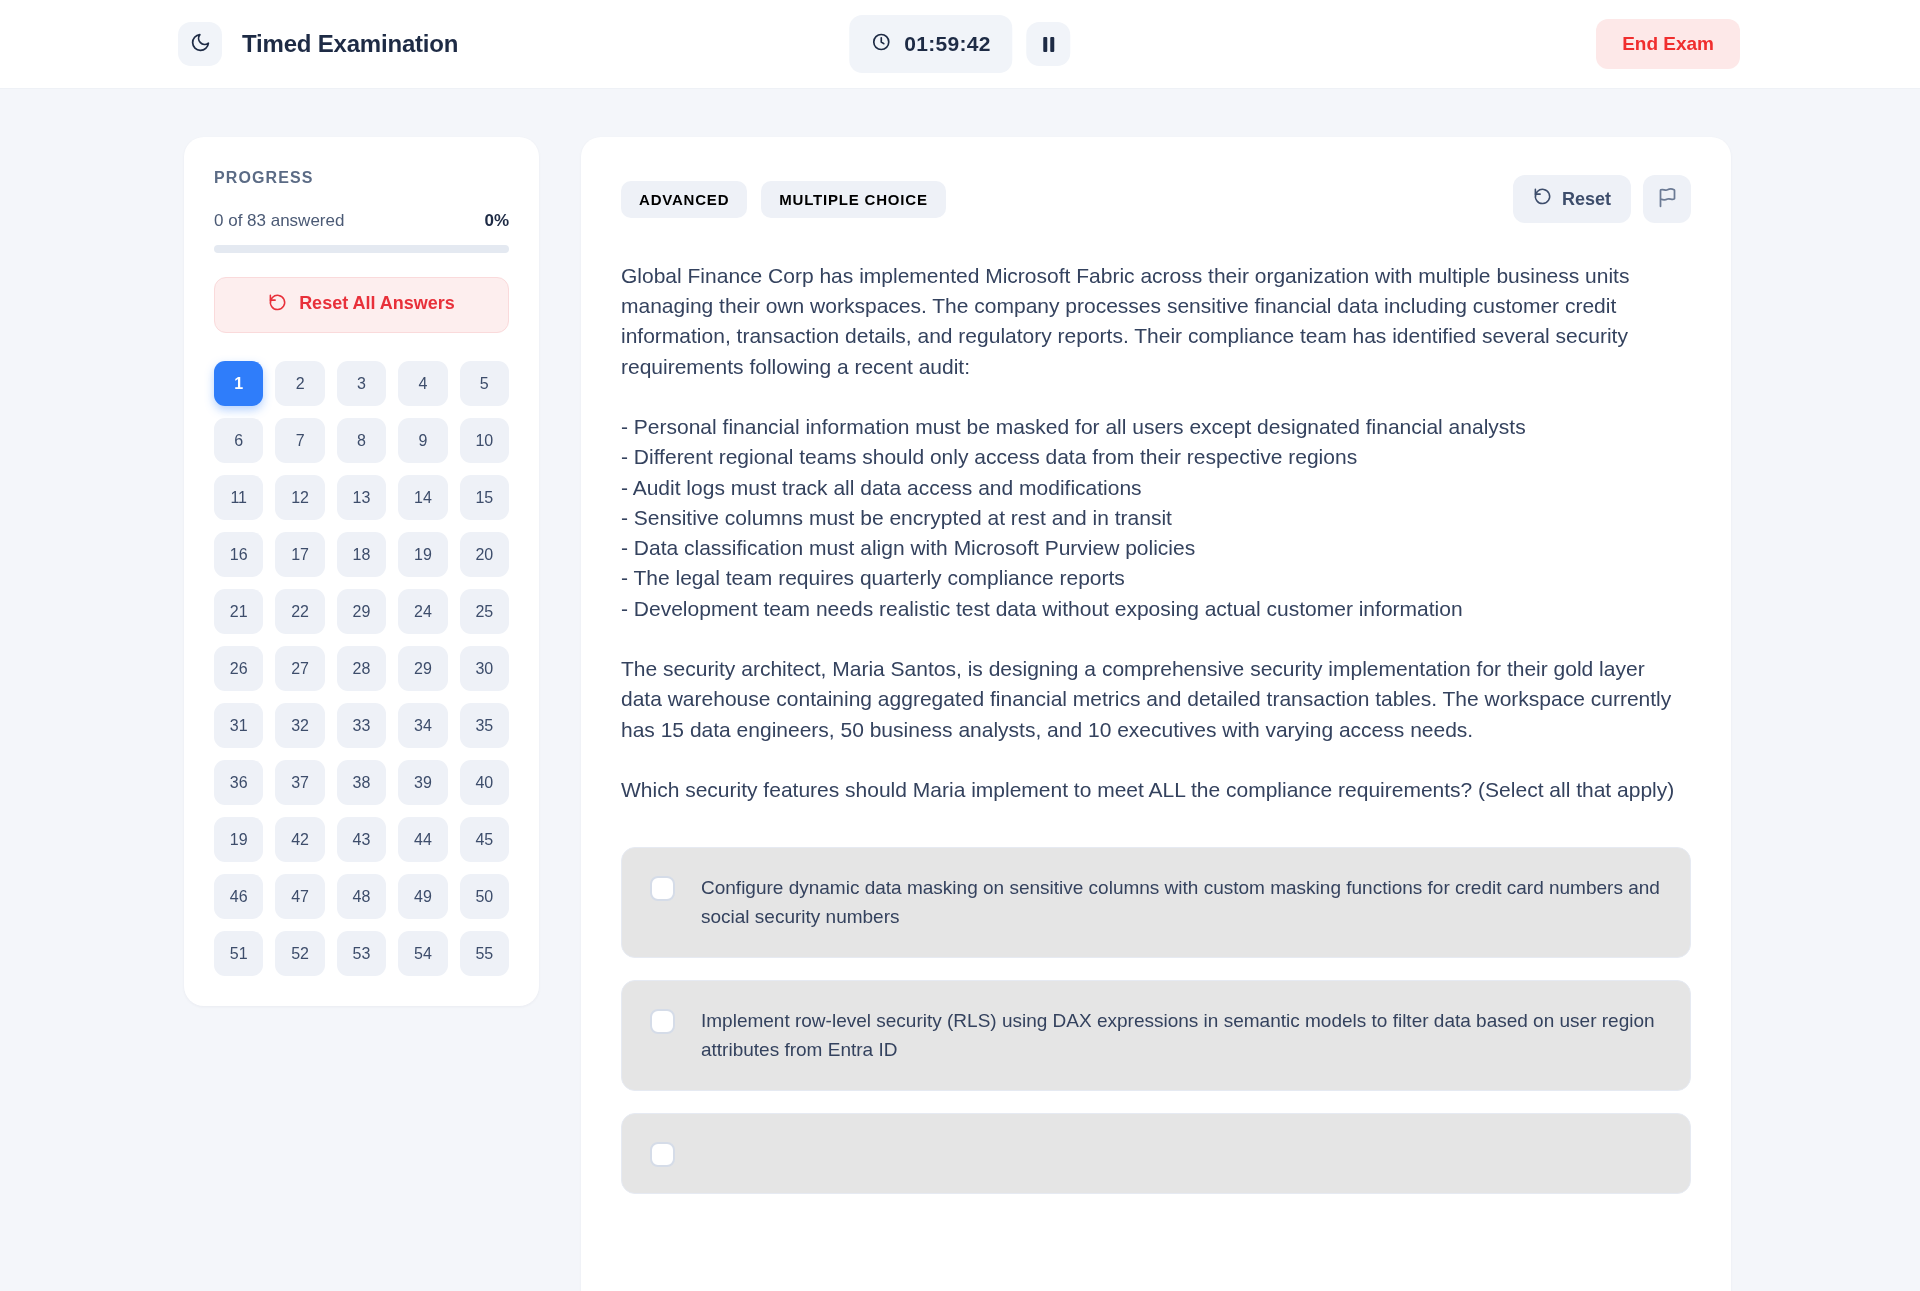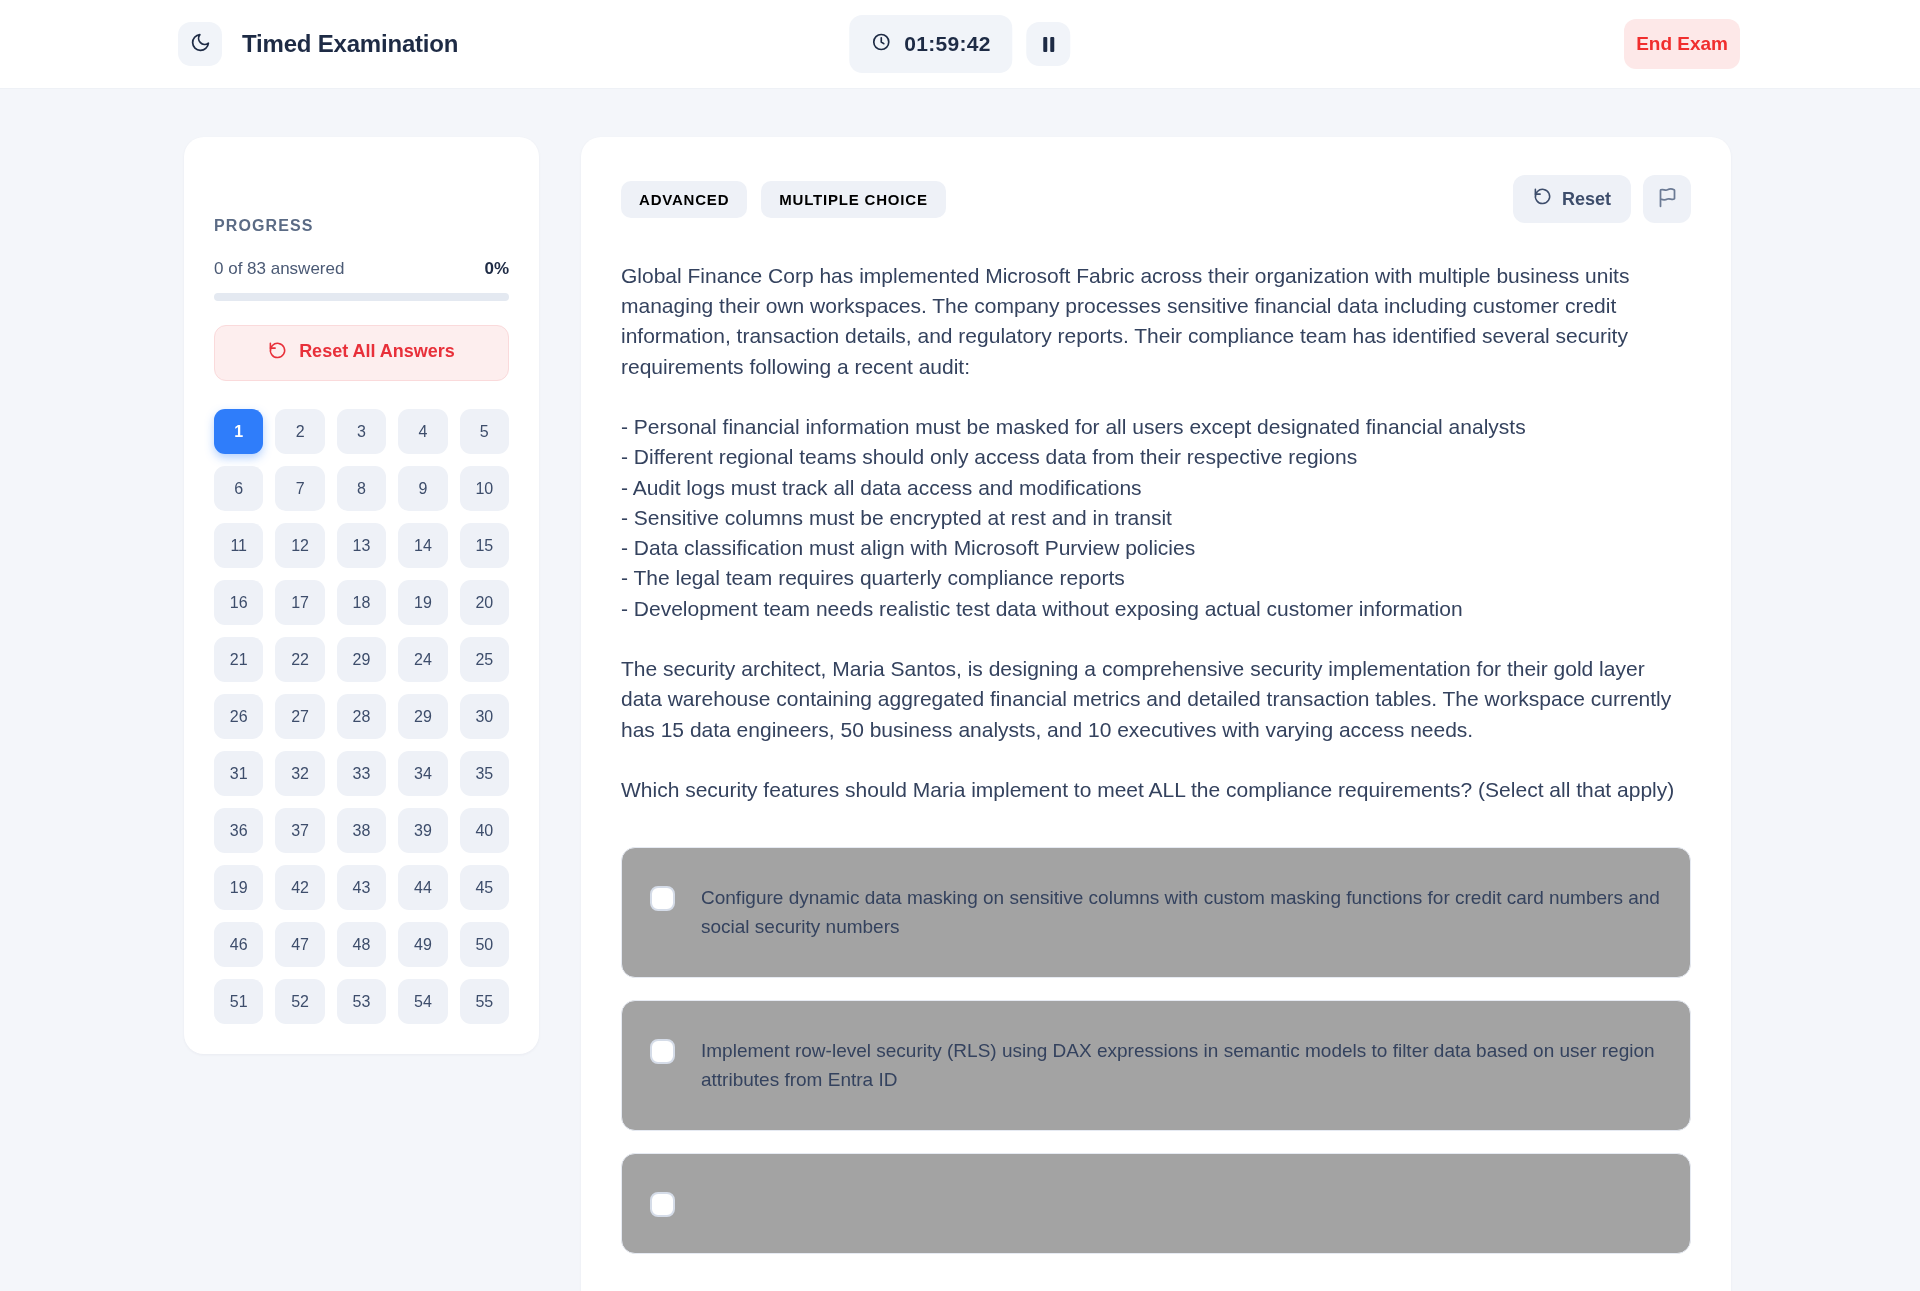--- a/index.html
+++ b/index.html
@@ -62,21 +62,21 @@
     gap: 3px;
     border: none; cursor: pointer;
   }
   .pause-bar { width: 4px; height: 15px; background: #1e2b45; border-radius: 1px; }
   .end-exam {
     margin-left: auto;
     background: #fde8e8;
     color: #f02e2e;
     border: none;
     border-radius: 12px;
-    padding: 14px 12px;
+    padding: 14px 26px;
     font-size: 19px;
     font-weight: bold;
     cursor: pointer;
     font-family: "Liberation Sans", sans-serif;
   }
 
   
   .page {
     display: flex;
     gap: 42px;
@@ -91,21 +91,20 @@
     border-radius: 20px;
     padding: 32px 30px 30px;
     box-shadow: 0 1px 3px rgba(30,43,69,0.05);
   }
   .progress-label {
     font-size: 16px;
     font-weight: bold;
     letter-spacing: 1.1px;
     color: #5b6b85;
     margin-bottom: 24px;
-    margin-top: 48px;
   }
   .progress-row {
     display: flex; justify-content: space-between; align-items: baseline;
     margin-bottom: 14px;
   }
   .progress-count { font-size: 17px; color: #4b5a75; }
   .progress-pct { font-size: 17px; font-weight: bold; color: #1e2b45; }
   .progress-track {
     height: 8px; background: #e4e9f1; border-radius: 5px; overflow: hidden;
     margin-bottom: 24px;
@@ -195,23 +194,23 @@
     line-height: 1.44;
     color: #34425e;
     white-space: pre-wrap;
     margin-bottom: 42px;
   }
   .options { display: flex; flex-direction: column; gap: 22px; }
   .option {
     display: flex; align-items: flex-start; gap: 26px;
     border: 1px solid #e6eaf2;
     border-radius: 14px;
-    padding: 36px 28px;
-    cursor: pointer;
-    background: #a3a3a3;
+    padding: 26px 28px;
+    cursor: pointer;
+    background: #e5e5e5;
   }
   .checkbox {
     width: 25px; height: 25px;
     border: 2px solid #d5dce8;
     border-radius: 8px;
     flex: 0 0 auto;
     margin-top: 2px;
     background: #fff;
   }
   .option-text {

